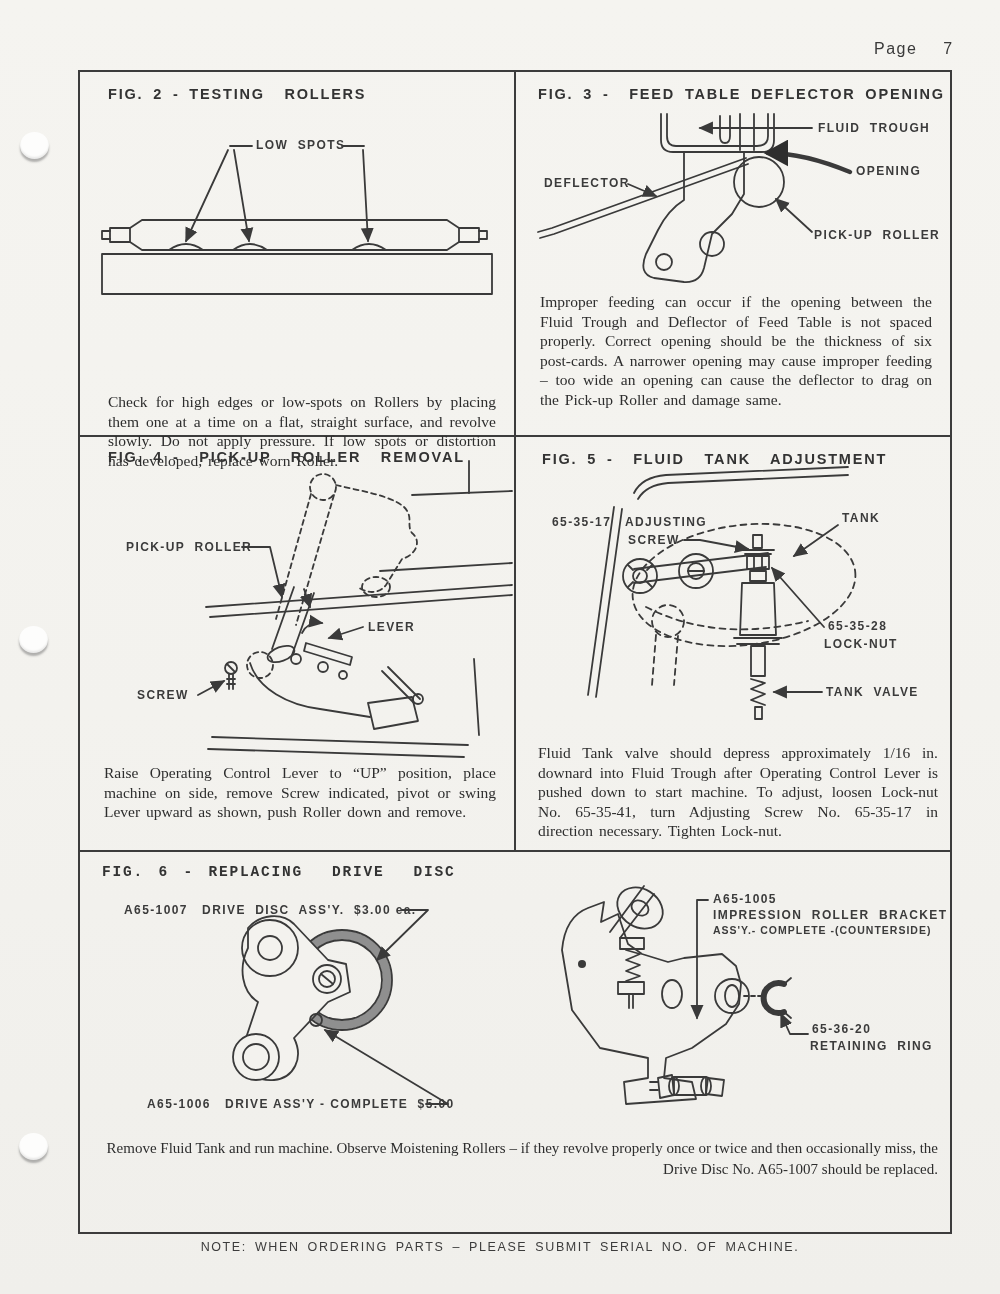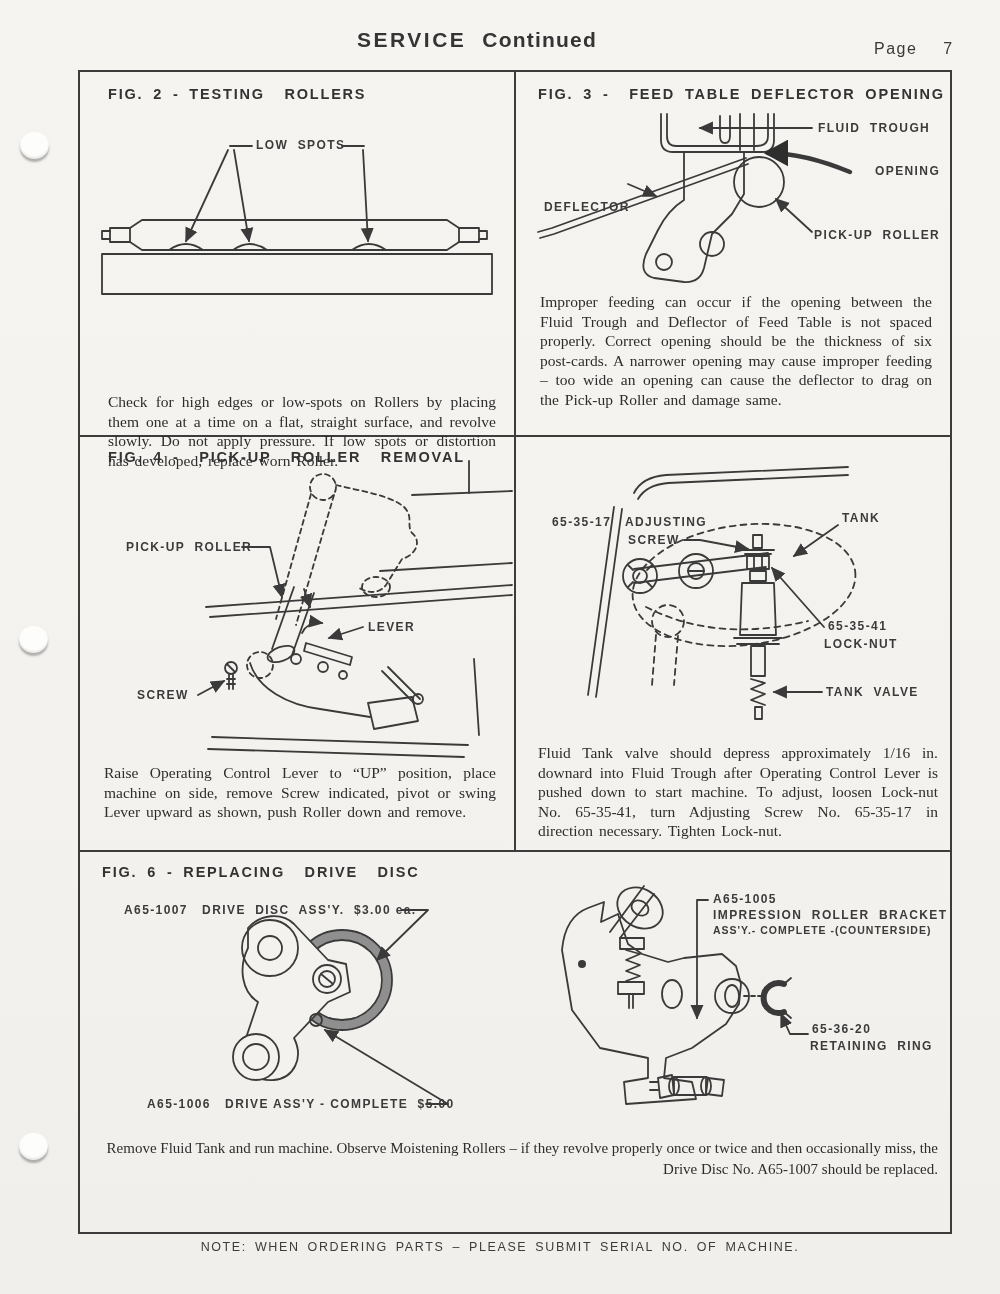--- a/index.html
+++ b/index.html
@@ -49,21 +49,20 @@
     </marker>
   </defs>
 </svg>
 
 <div class="page">
 
   <div class="punch" style="left:20px;top:132px;"></div>
   <div class="punch" style="left:19px;top:626px;"></div>
   <div class="punch" style="left:19px;top:1133px;"></div>
 
-  <div class="hdr-title"><span>SERVICE</span><span class="sub">Continued</span></div>
   <div class="page-num">Page  7</div>
 
   <div class="grid">
     <div class="vdiv"></div>
     <div class="hdiv" style="top:363px;"></div>
     <div class="hdiv" style="top:778px;"></div>
 
     <section class="cell cellA">
       <h3 class="fig-title" style="left:28px;top:14px;">FIG. 2 - TESTING  ROLLERS</h3>
       <svg class="art" width="434" height="363" viewBox="0 0 434 363">
@@ -119,22 +118,22 @@
           </g>
           <g>
             <path d="M296,56 H184" marker-end="url(#ah)"></path>
             <path d="M334,100 C300,86 272,81 252,81" stroke-width="4.5" marker-end="url(#ahb)"></path>
             <path d="M112,112 L140,124" marker-end="url(#ah)"></path>
             <path d="M296,160 L260,127" marker-end="url(#ah)"></path>
           </g>
         </g>
       </svg>
       <span class="dlabel" style="left:302px;top:49px;">FLUID  TROUGH</span>
-      <span class="dlabel" style="left:340px;top:92px;margin-left:19px;">OPENING</span>
-      <span class="dlabel" style="left:28px;top:104px;margin-top:24px;">DEFLECTOR</span>
+      <span class="dlabel" style="left:340px;top:92px;">OPENING</span>
+      <span class="dlabel" style="left:28px;top:104px;">DEFLECTOR</span>
       <span class="dlabel" style="left:298px;top:156px;">PICK-UP  ROLLER</span>
       <p class="caption" style="left:24px;top:220px;width:392px;">Improper feeding can occur if the opening between the Fluid Trough and Deflector of Feed Table is not spaced properly. Correct opening should be the thickness of six post-cards. A narrower opening may cause improper feeding – too wide an opening can cause the deflector to drag on the Pick-up Roller and damage same.</p>
     </section>
 
     <section class="cell cellC">
       <h3 class="fig-title" style="left:28px;top:12px;">FIG. 4 -  PICK-UP  ROLLER  REMOVAL</h3>
       <svg class="art" width="434" height="413" viewBox="0 0 434 413">
         <g stroke="#3a3a3a" stroke-width="1.8" fill="none">
           <g>
             <path d="M389,24 V56"></path>
@@ -185,20 +184,21 @@
           </g>
         </g>
       </svg>
       <span class="dlabel" style="left:46px;top:103px;">PICK-UP  ROLLER</span>
       <span class="dlabel" style="left:288px;top:183px;">LEVER</span>
       <span class="dlabel" style="left:57px;top:251px;">SCREW</span>
       <p class="caption" style="left:24px;top:326px;width:392px;">Raise Operating Control Lever to “UP” position, place machine on side, remove Screw indicated, pivot or swing Lever upward as shown, push Roller down and remove.</p>
     </section>
 
     <section class="cell cellD">
+      <h3 class="fig-title" style="left:26px;top:14px;">FIG. 5 -  FLUID  TANK  ADJUSTMENT</h3>
       <svg class="art" width="434" height="413" viewBox="0 0 434 413">
         <g stroke="#3a3a3a" stroke-width="1.8" fill="none">
           <g>
             <path d="M118,56 Q126,40 150,38 L332,30"></path>
             <path d="M122,62 Q130,48 152,46 L332,38"></path>
             <path d="M98,70 L72,258"></path>
             <path d="M106,72 L80,260"></path>
           </g>
           <g stroke-dasharray="6 5">
             <ellipse cx="228" cy="148" rx="112" ry="60" transform="rotate(-7 228 148)"></ellipse>
@@ -239,28 +239,28 @@
             <path d="M168,103 H184 L232,112" marker-end="url(#ah)"></path>
             <path d="M322,88 L278,119" marker-end="url(#ah)"></path>
             <path d="M308,190 L256,131" marker-end="url(#ah)"></path>
             <path d="M306,255 H258" marker-end="url(#ah)"></path>
           </g>
         </g>
       </svg>
       <span class="dlabel" style="left:36px;top:78px;text-align:center;">65-35-17   ADJUSTING</span>
       <span class="dlabel" style="left:112px;top:96px;">SCREW</span>
       <span class="dlabel" style="left:326px;top:74px;">TANK</span>
-      <span class="dlabel" style="left:312px;top:182px;">65-35-41</span>
+      <span class="dlabel" style="left:312px;top:182px;">65-35-28</span>
       <span class="dlabel" style="left:308px;top:200px;">LOCK-NUT</span>
       <span class="dlabel" style="left:310px;top:248px;">TANK  VALVE</span>
       <p class="caption" style="left:22px;top:306px;width:400px;">Fluid Tank valve should depress approximately 1/16 in. downard into Fluid Trough after Operating Control Lever is pushed down to start machine. To adjust, loosen Lock-nut No. 65-35-41, turn Adjusting Screw No. 65-35-17 in direction necessary. Tighten Lock-nut.</p>
     </section>
 
     <section class="cell cellE">
-      <h3 class="fig-title" style="left:22px;top:12px;">FIG. 6 - REPLACING  DRIVE  DISC</h3>
+      <h3 class="fig-title" style="left:22px;top:12px;font-family:Liberation Mono, monospace;">FIG. 6 - REPLACING  DRIVE  DISC</h3>
       <svg class="art" width="870" height="380" viewBox="0 0 870 380">
         <g stroke="#3a3a3a" stroke-width="1.8" fill="none">
           <g>
             <circle cx="262" cy="128" r="45" stroke="#8f8f8f" stroke-width="9" stroke-dasharray="1.5 2.4"></circle>
             <circle cx="262" cy="128" r="50"></circle>
             <circle cx="262" cy="128" r="40"></circle>
             <path d="M168,76 C180,62 202,60 214,72 L248,108 L266,112 L270,140 L248,150 L214,186 C224,206 214,226 194,228 C172,230 158,212 164,192 L178,150 C162,140 158,116 168,96 Z" fill="#f3f2ee"></path>
             <circle cx="190" cy="96" r="28"></circle>
             <circle cx="190" cy="96" r="12"></circle>
             <circle cx="247" cy="127" r="14" fill="#f3f2ee"></circle>

